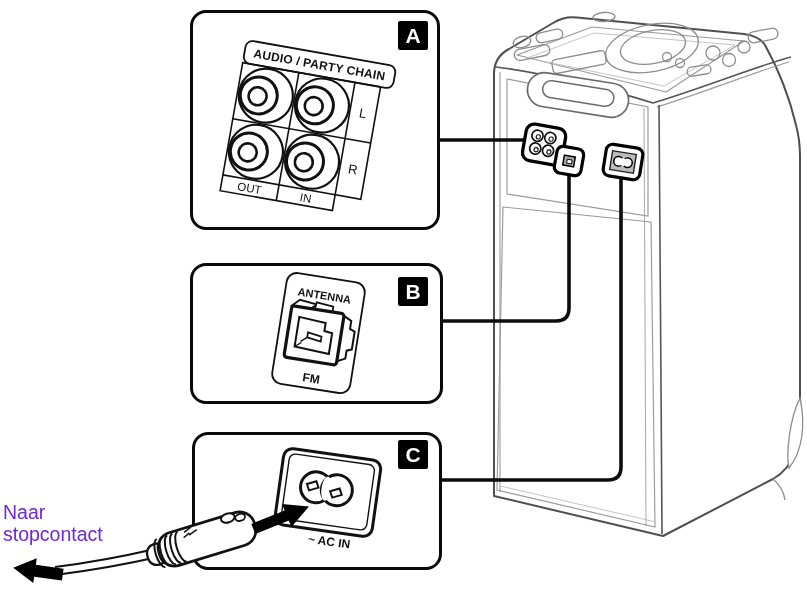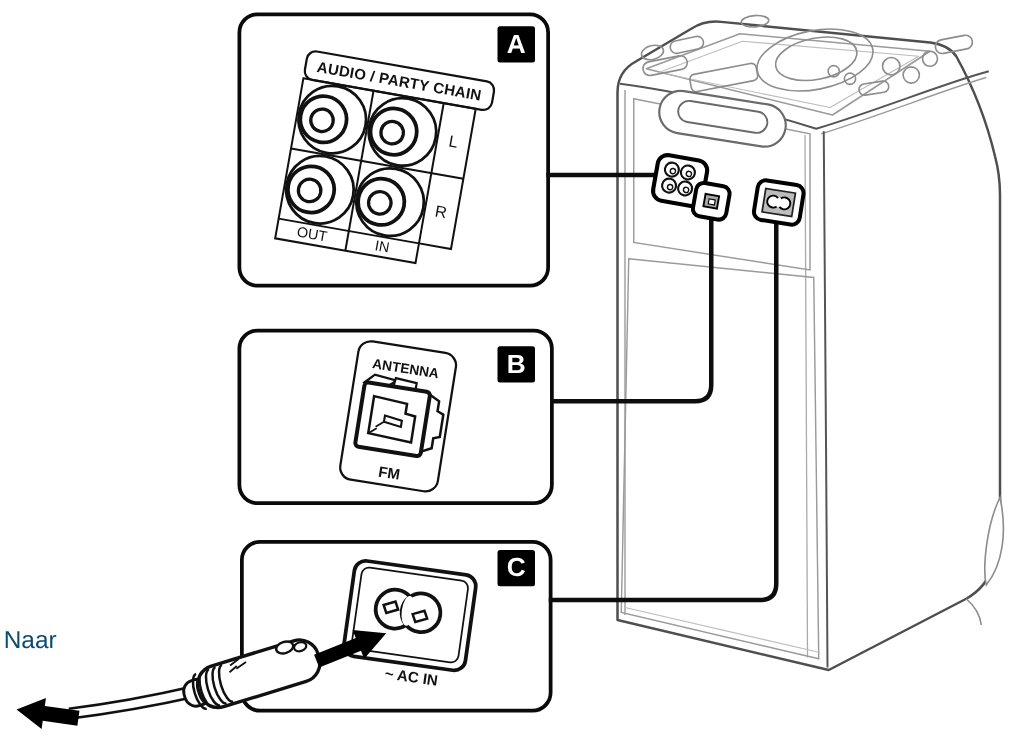--- a/index.html
+++ b/index.html
@@ -18,21 +18,21 @@
     position:absolute;width:30px;height:29px;background:#000;color:#fff;
     display:flex;align-items:center;justify-content:center;
     font-weight:bold;font-size:21px;z-index:4;border-radius:2px;
   }
   #badge-a{left:398px;top:21px;}
   #badge-b{left:398px;top:277px;}
   #badge-c{left:398px;top:440px;}
   .art{position:absolute;left:0;top:0;z-index:2;pointer-events:none;}
   .annotation{
     position:absolute;left:3px;top:501px;width:130px;z-index:3;
-    font-size:19.5px;line-height:22px;color:#0c4a6e;
+    font-size:19.5px;line-height:22px;color:#6d28d9;
   }
   svg text{font-family:"Liberation Sans", sans-serif;fill:#111;}
 </style>
 </head>
 <body>
 
 <div class="stage">
 
   <div class="callout" id="box-a"></div>
   <div class="callout" id="box-b"></div>
@@ -219,15 +219,16 @@
       <polygon points="-24,0 -2,-12.5 -2,-6 26,-6 26,6 -2,6 -2,12.5" fill="#000"></polygon>
     </g>
   </svg>
 
   <div class="badge" id="badge-a">A</div>
   <div class="badge" id="badge-b">B</div>
   <div class="badge" id="badge-c">C</div>
 
   <div class="annotation">
     <span style="display:block">Naar</span>
+    <span style="display:block">stopcontact</span>
   </div>
 
 </div>
 
 </body></html>

